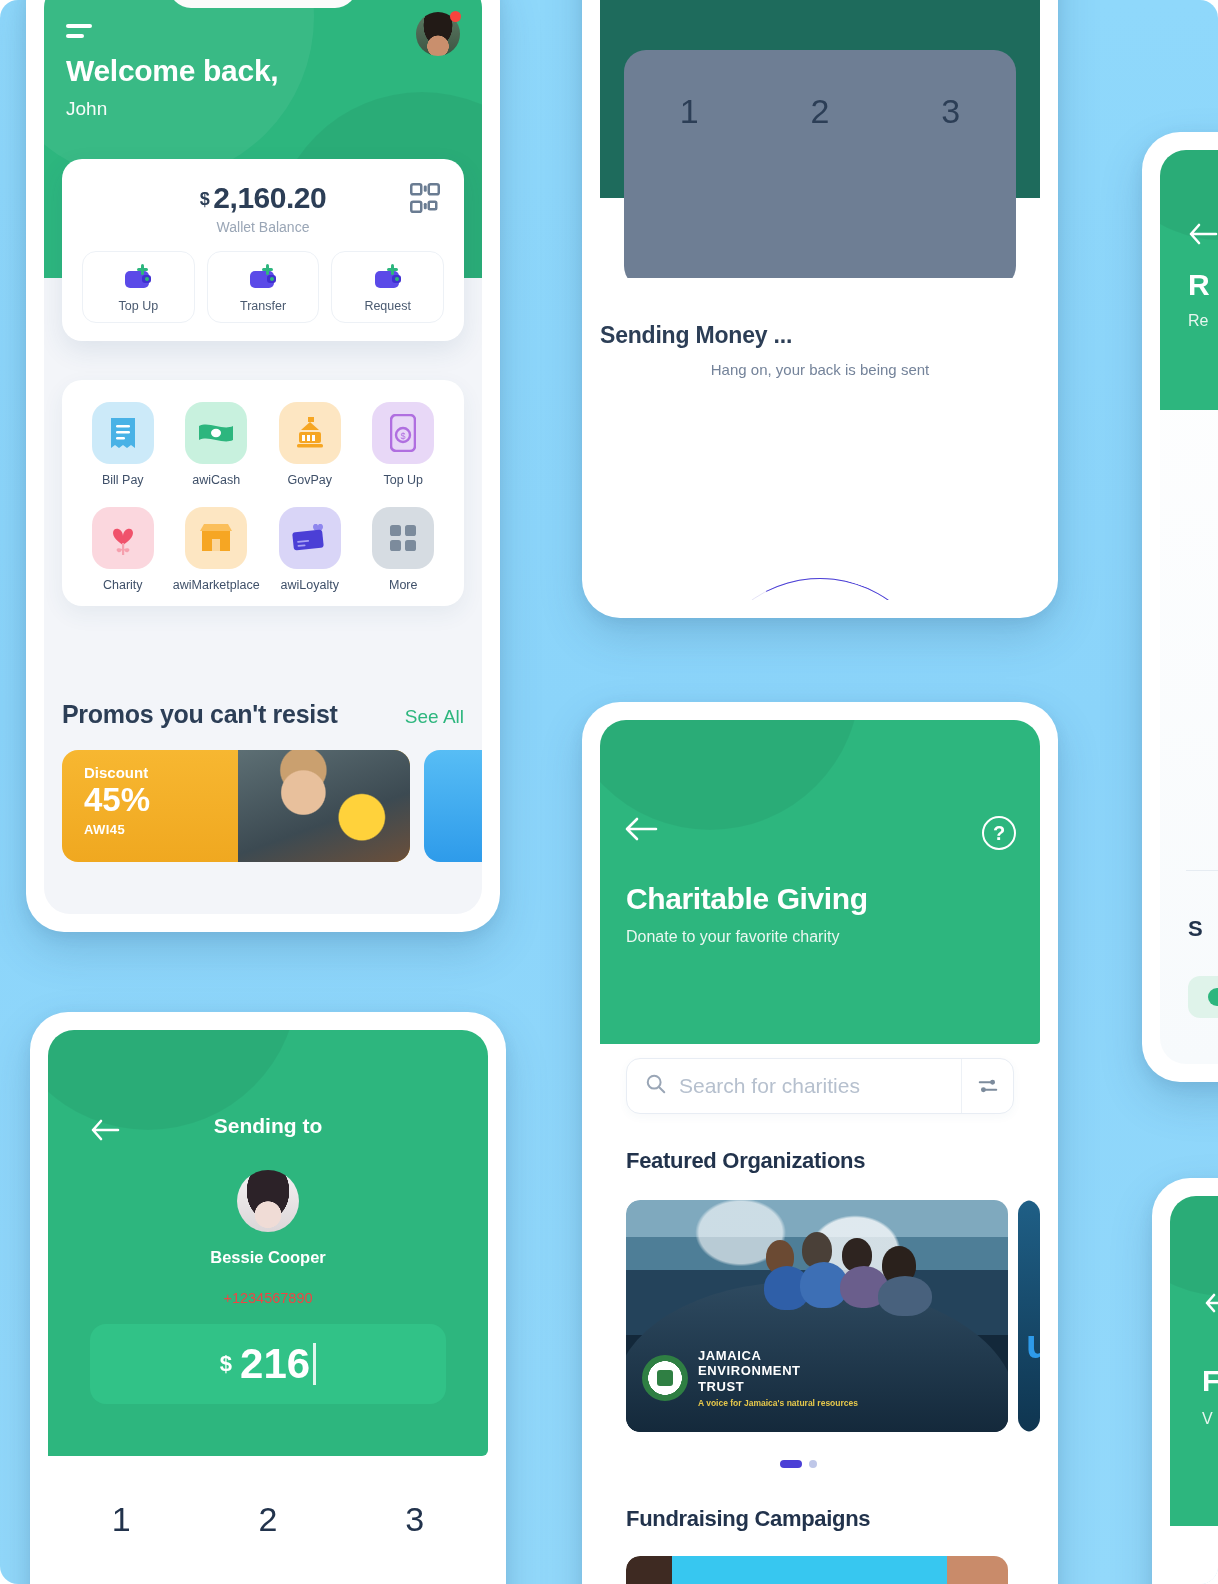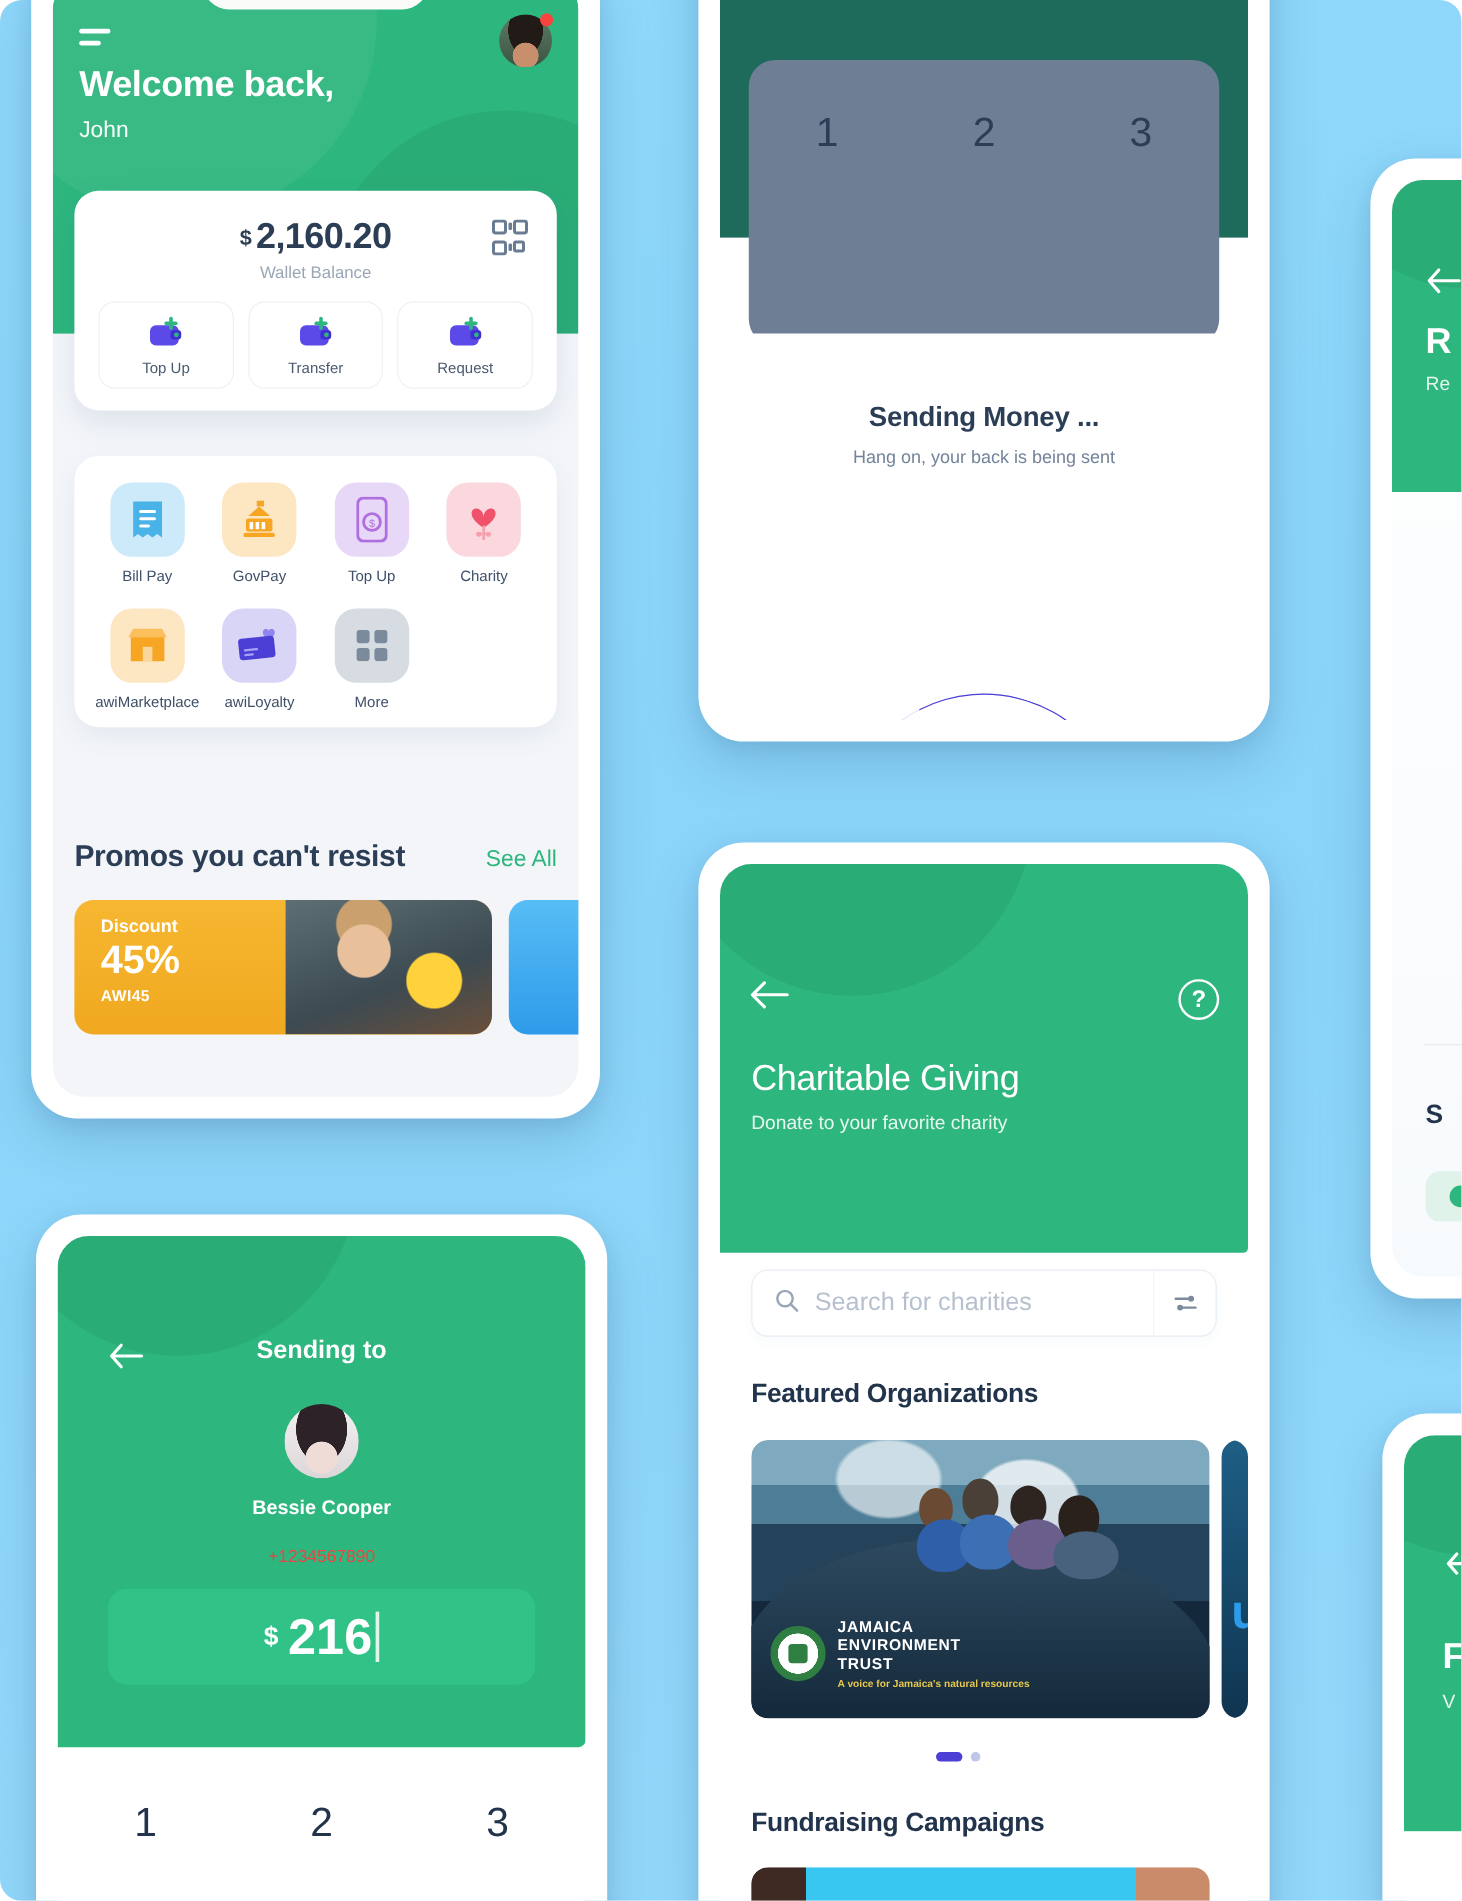--- a/index.html
+++ b/index.html
@@ -140,35 +140,35 @@
   .dim-top { position:absolute; left:0; right:0; top:0; height: 330px; background:#1E6B5C; }
   .keypad-dim {
     position:absolute; left:24px; right:24px; top:182px; height: 238px;
     background:#6E7E94; border-radius: 22px 22px 22px 22px;
     display:grid; grid-template-columns: repeat(3,1fr); align-content:start; padding-top: 42px;
     color:#2C3E56; font-size: 34px; font-weight: 500; text-align:center;
   }
   .sheet {
     position:absolute; left:0; right:0; top:410px; bottom:0; background:#fff; border-radius: 26px 26px 26px 26px;
   }
-  .sheet .h { text-align:center; font-size: 23px; font-weight: 700; color:#2C3E56; margin-top: 56px; letter-spacing:-.2px; }
+  .sheet .h { font-size: 23px; font-weight: 700; color:#2C3E56; margin-top: 44px; letter-spacing:-.2px; }
   .sheet .s { text-align:center; font-size: 15px; color:#74839A; margin-top: 12px; }
 
   .orbit { position:absolute; left:50%; top:300px; transform:translateX(-50%); width: 238px; height: 238px; }
   .ring { position:absolute; border-radius:50%; border:1px solid #E4E2F6; }
   .ring.outer { inset: 0; }
   .ring.arc { inset: 0; border-color: transparent; border-top-color:#4B3FD6; border-right-color:#4B3FD6; transform: rotate(18deg); }
 
   
   #phone-charity { left: 582px; top: 702px; width: 476px; height: 1010px; }
   #phone-charity .screen { background:#fff; }
   .ch-head { position:absolute; left:0; right:0; top:0; height: 324px; background:#2DB67E; border-radius: 0 0 4px 0; }
   .arrow-left { position:absolute; left: 24px; top: 96px; width: 34px; height: 26px; }
   .help-btn { position:absolute; right: 24px; top: 96px; width: 34px; height: 34px; border:2.2px solid #fff; border-radius:50%; color:#fff; font-size: 20px; font-weight: 700; display:flex; align-items:center; justify-content:center; cursor:pointer; }
-  .ch-title { position:absolute; left: 26px; top: 162px; color:#fff; font-size: 30px; font-weight: 400; letter-spacing:-.4px; }
+  .ch-title { position:absolute; left: 26px; top: 162px; color:#fff; font-size: 30px; font-weight: 700; letter-spacing:-.4px; }
   .ch-sub { position:absolute; left: 26px; top: 208px; color:#EAF7F1; font-size: 16px; }
 
   .search-wrap {
     position:absolute; left: 26px; right: 26px; top: 338px; height: 56px;
     border:1px solid #E8EDF4; border-radius: 14px; display:flex; align-items:center; background:#fff;
     box-shadow: 0 3px 10px rgba(50,90,130,.04);
   }
   .search-wrap .mag { margin-left: 18px; }
   .search-input { flex:1; border:0; outline:0; font-size: 21px; color:#2C3E56; padding-left: 12px; font-family:inherit; background:transparent; }
   .search-input::placeholder { color:#B6C0CE; }
@@ -324,20 +324,29 @@
               <svg width="28" height="34" viewBox="0 0 28 34">
                   <path d="M2 2h24v30l-4-3-4 3-4-3-4 3-4-3-4 3z" fill="#49B2E6"></path>
                   <rect x="7" y="9" width="14" height="2.6" rx="1.3" fill="#fff"></rect>
                   <rect x="7" y="15" width="14" height="2.6" rx="1.3" fill="#fff"></rect>
                   <rect x="7" y="21" width="9" height="2.6" rx="1.3" fill="#fff"></rect>
                 </svg>
             </div>
             <div class="name">Bill Pay</div>
           </div>
 
+          <div class="svc">
+            <div class="tile" style="background:#C8F1DE">
+              <svg width="36" height="24" viewBox="0 0 36 24">
+                  <path d="M1 5c10-5 24 5 34 0v14c-10 5-24-5-34 0z" fill="#2DB67E"></path>
+                  <ellipse cx="18" cy="12" rx="5" ry="4.2" fill="#fff"></ellipse>
+                </svg>
+            </div>
+            <div class="name">awiCash</div>
+          </div>
 
           <div class="svc">
             <div class="tile" style="background:#FDE6C2">
               <svg width="34" height="32" viewBox="0 0 34 32">
                   <rect x="15" y="0" width="6" height="5" fill="#F6A623"></rect>
                   <path d="M17 5 L26 13 H8 Z" fill="#F6A623"></path>
                   <rect x="6" y="15" width="22" height="11" rx="2" fill="#F6A623"></rect>
                   <rect x="9" y="18" width="3" height="6" fill="#fff"></rect>
                   <rect x="14" y="18" width="3" height="6" fill="#fff"></rect>
                   <rect x="19" y="18" width="3" height="6" fill="#fff"></rect>

